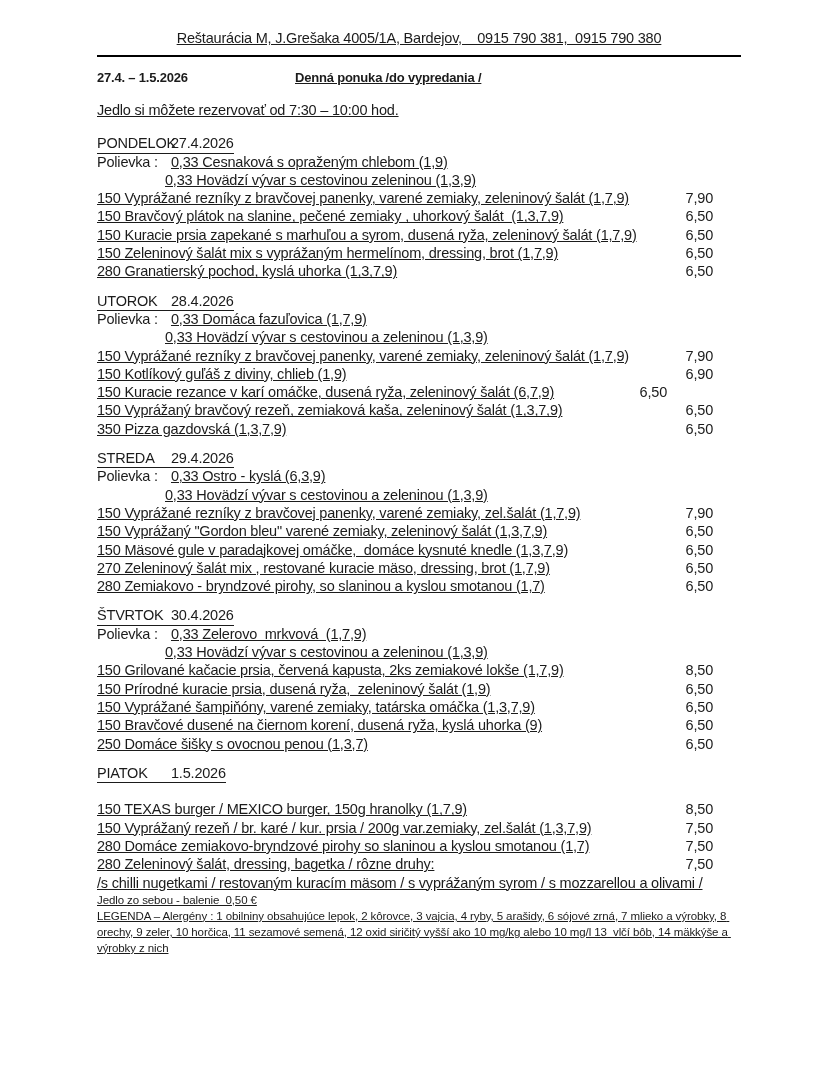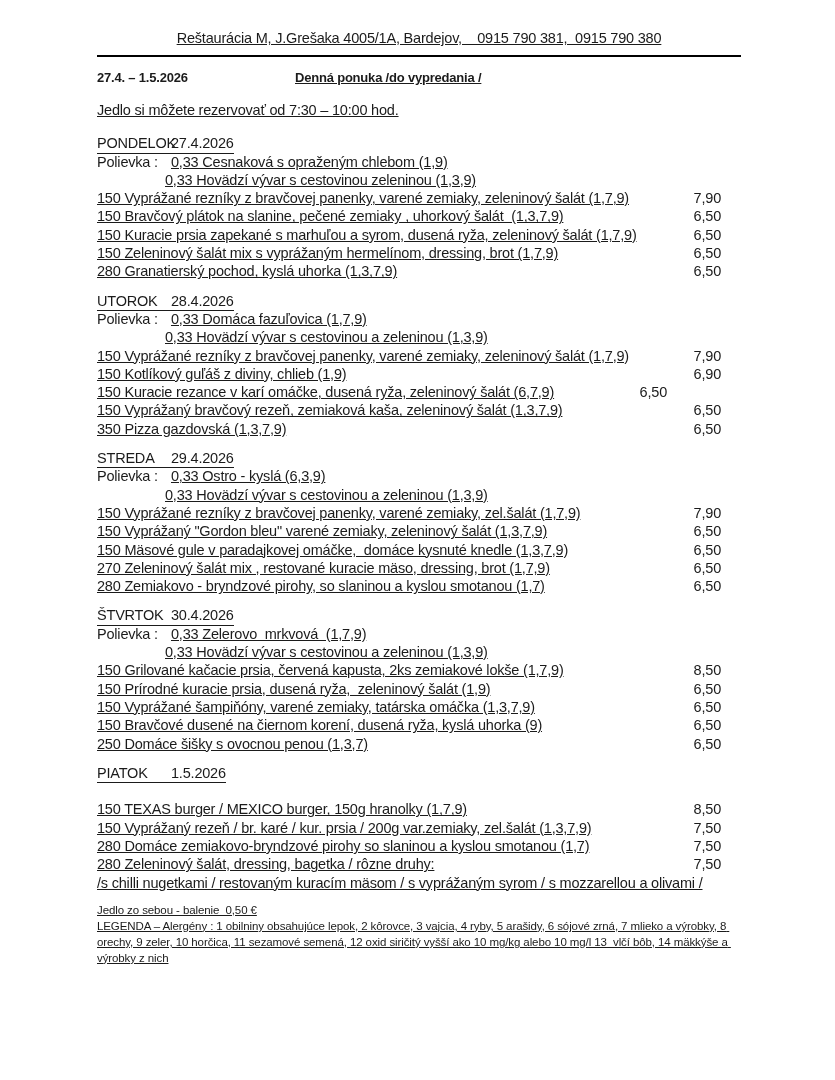--- a/index.html
+++ b/index.html
@@ -39,24 +39,24 @@
 
   .day-header-underline {
     display: inline-block;
     border-bottom: 1.4px solid #1b1b1b;
     padding-bottom: 0;
   }
   .day-name { display: inline-block; width: 74px; }
   .soup-label { display: inline-block; width: 74px; }
   .indent { padding-left: 68px; }
 
-  .price { position: absolute; right: 20px; top: 0; }
+  .price { position: absolute; right: 28px; top: 0; }
   .price.shifted { right: 74px; }
 
-  .footer { margin-top: 10px; font-size: 11.5px; letter-spacing: -0.1px; line-height: 16px; }
+  .footer { font-size: 11.5px; letter-spacing: -0.1px; line-height: 16px; }
   .legend { white-space: pre-wrap; }
 </style>
 </head>
 <body>
 
 <div class="page">
 
   <div class="top-header">
     <span data-bind="header.line">Reštaurácia M, J.Grešaka 4005/1A, Bardejov,    0915 790 381,  0915 790 380</span>
   </div>

